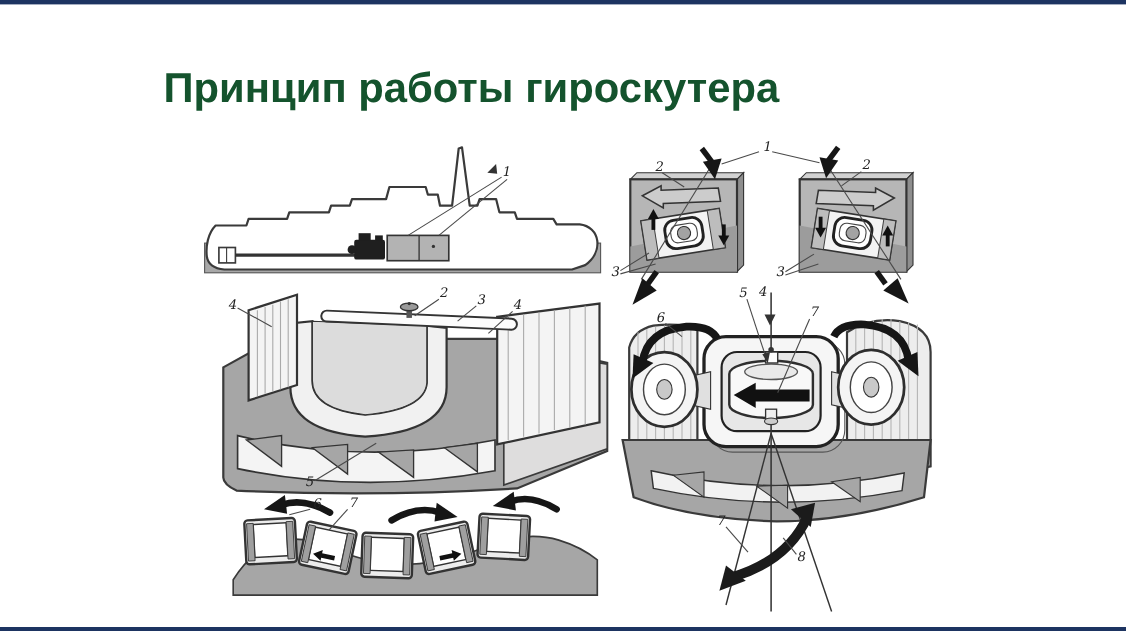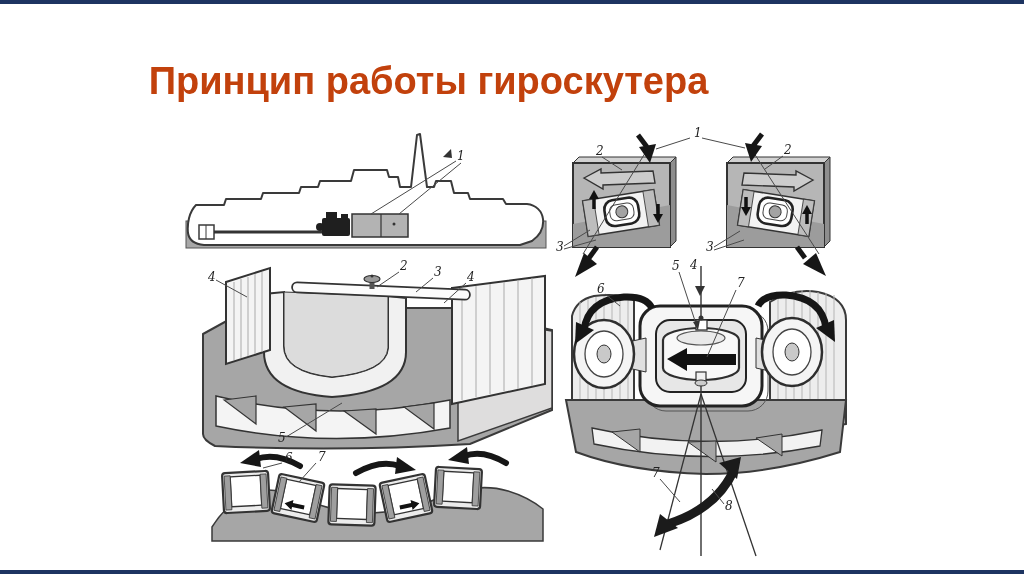--- a/index.html
+++ b/index.html
@@ -2,21 +2,21 @@
 <html><head>
 <meta charset="utf-8">
 <style>
   html,body{margin:0;padding:0;background:#ffffff;}
   .slide{position:relative;width:1024px;height:574px;background:#ffffff;overflow:hidden;
          font-family:"Liberation Sans",sans-serif;}
   .edge-bar{position:absolute;left:0;width:1024px;height:4px;background:#1d3461;}
   .edge-bar.top{top:0;}
   .edge-bar.bottom{bottom:0;}
   .title{position:absolute;top:60px;left:0;width:857px;margin:0;text-align:center;
-         font-size:38px;font-weight:700;color:#c2410c;letter-spacing:0px;}
+         font-size:38px;font-weight:700;color:#14532d;letter-spacing:0px;}
   svg.figure{position:absolute;left:0;top:0;}
   .lbl{font:italic 12px "DejaVu Serif",serif;fill:#222222;}
   .ldr{stroke:#4a4a4a;stroke-width:1;fill:none;}
 </style>
 </head>
 <body>
 
 <div class="slide">
   <div class="edge-bar top"></div>
   <div class="edge-bar bottom"></div>

